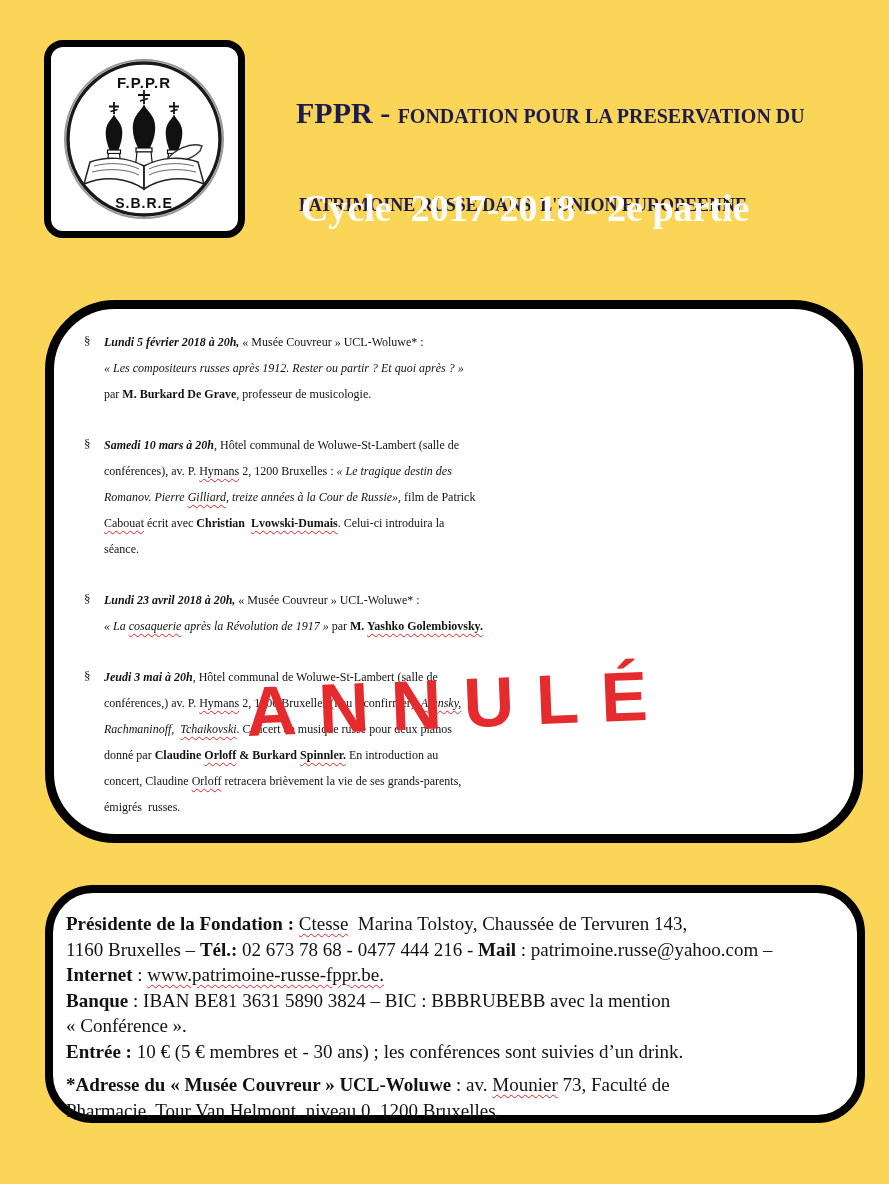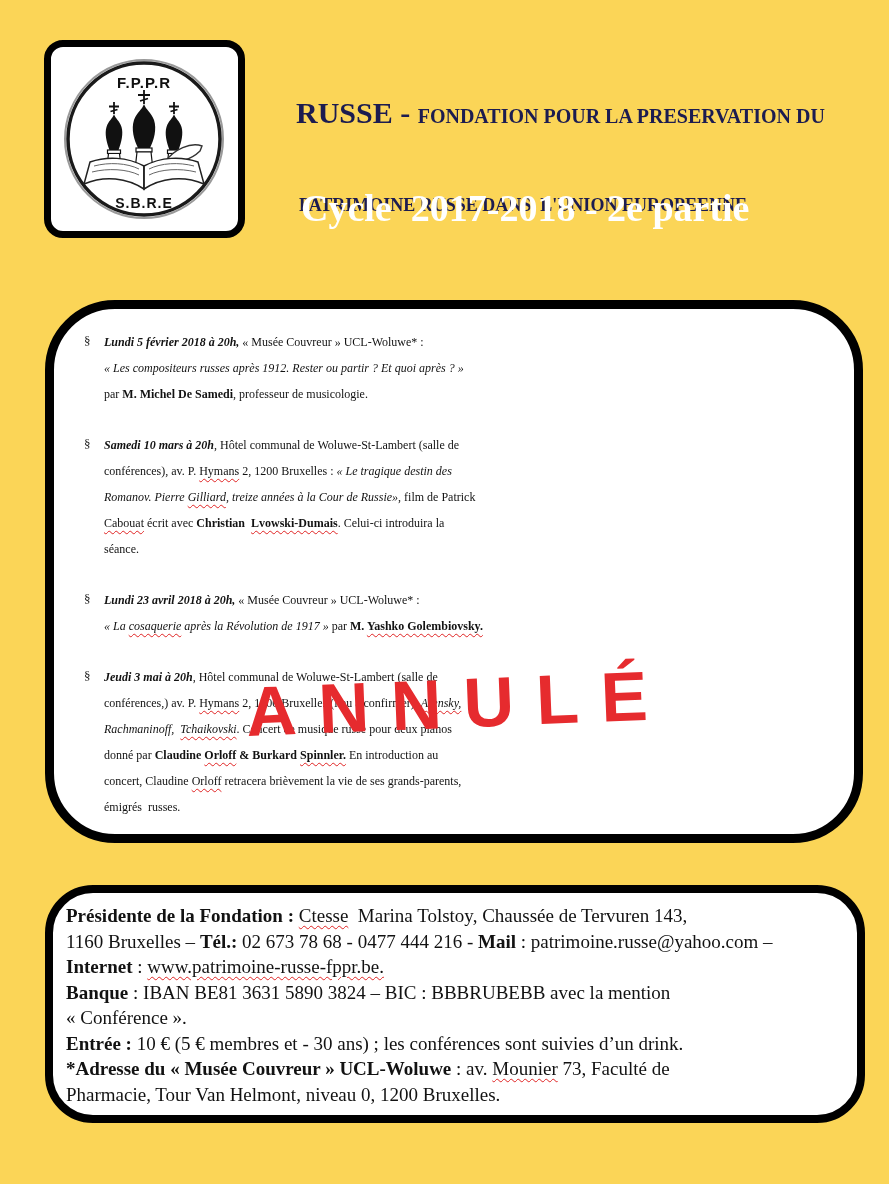--- a/index.html
+++ b/index.html
@@ -61,21 +61,21 @@
     color:#E62B2E; white-space:nowrap;
     transform:rotate(-2.3deg); transform-origin:left center;
   }
 
   
   .info-box {
     position:absolute; left:45px; top:885px; width:820px; height:238px;
     box-sizing:border-box; background:#fff; border:8px solid #000; border-radius:48px;
     padding:10px 6px 0 13px;
   }
-  .info-box .rich { font-size:19px; line-height:25.5px; }
+  .info-box .rich { font-size:19px; line-height:25.5px;margin-top:8px; }
   .info-box .p2 { }
 </style>
 </head>
 <body>
 
 <div class="page">
 
   <div class="logo-box">
     <svg width="183" height="178" viewBox="0 0 183 178">
       <g>
@@ -108,30 +108,30 @@
         <path d="M91,116 C108,107 128,106 145,112 L151,134 C130,125 108,128 91,139 Z" fill="#fff" stroke="#222" stroke-width="1.5"></path>
         <path d="M91,116 L91,139" stroke="#222" stroke-width="1.3" fill="none"></path>
         <path d="M41,116 C56,112 74,113 86,119 M39,122 C55,118 74,119 86,125" stroke="#666" stroke-width="1" fill="none"></path>
         <path d="M141,116 C126,112 108,113 96,119 M143,122 C127,118 108,119 96,125" stroke="#666" stroke-width="1" fill="none"></path>
       </g>
       <text x="91" y="158" font-size="14">S.B.R.E</text>
     </svg>
   </div>
 
   <div class="org-title">
-    <div class="line1"><span class="big">RUSSE - </span><span class="small">FONDATION POUR LA PRESERVATION DU</span></div>
+    <div class="line1"><span class="big">FPPR - </span><span class="small">FONDATION POUR LA PRESERVATION DU</span></div>
     <div class="line2">PATRIMOINE RUSSE DANS  L'UNION EUROPEENNE</div>
   </div>
 
   <div class="cycle">Cycle  2017-2018 - 2e partie</div>
 
   <div class="events-box">
     <div class="event">
       <span class="marker">§</span>
-      <p class="rich"><span class="b i">Lundi 5 février 2018 à 20h,</span><span> « Musée Couvreur » UCL-Woluwe* :</span><br><span class="i">« Les compositeurs russes après 1912. Rester ou partir ? Et quoi après ? »</span><br><span>par </span><span class="b">M. Michel De Samedi</span><span>, professeur de musicologie.</span></p>
+      <p class="rich"><span class="b i">Lundi 5 février 2018 à 20h,</span><span> « Musée Couvreur » UCL-Woluwe* :</span><br><span class="i">« Les compositeurs russes après 1912. Rester ou partir ? Et quoi après ? »</span><br><span>par </span><span class="b">M. Burkard De Grave</span><span>, professeur de musicologie.</span></p>
     </div>
     <div class="event">
       <span class="marker">§</span>
       <p class="rich"><span class="b i">Samedi 10 mars à 20h</span><span>, Hôtel communal de Woluwe-St-Lambert (salle de</span><br><span>conférences), av. P. </span><span class="w">Hymans</span><span> 2, 1200 Bruxelles : </span><span class="i">« Le tragique destin des</span><br><span class="i">Romanov. Pierre </span><span class="i w">Gilliard</span><span class="i">, treize années à la Cour de Russie»</span><span>, film de Patrick</span><br><span class="w">Cabouat</span><span> écrit avec </span><span class="b">Christian  </span><span class="b w">Lvowski-Dumais</span><span>. Celui-ci introduira la</span><br><span>séance.</span></p>
     </div>
     <div class="event">
       <span class="marker">§</span>
       <p class="rich"><span class="b i">Lundi 23 avril 2018 à 20h,</span><span> « Musée Couvreur » UCL-Woluwe* :</span><br><span class="i">« La </span><span class="i w">cosaquerie</span><span class="i"> après la Révolution de 1917 »</span><span> par </span><span class="b">M. </span><span class="b w">Yashko Golembiovsky.</span></p>
     </div>
     <div class="event">

